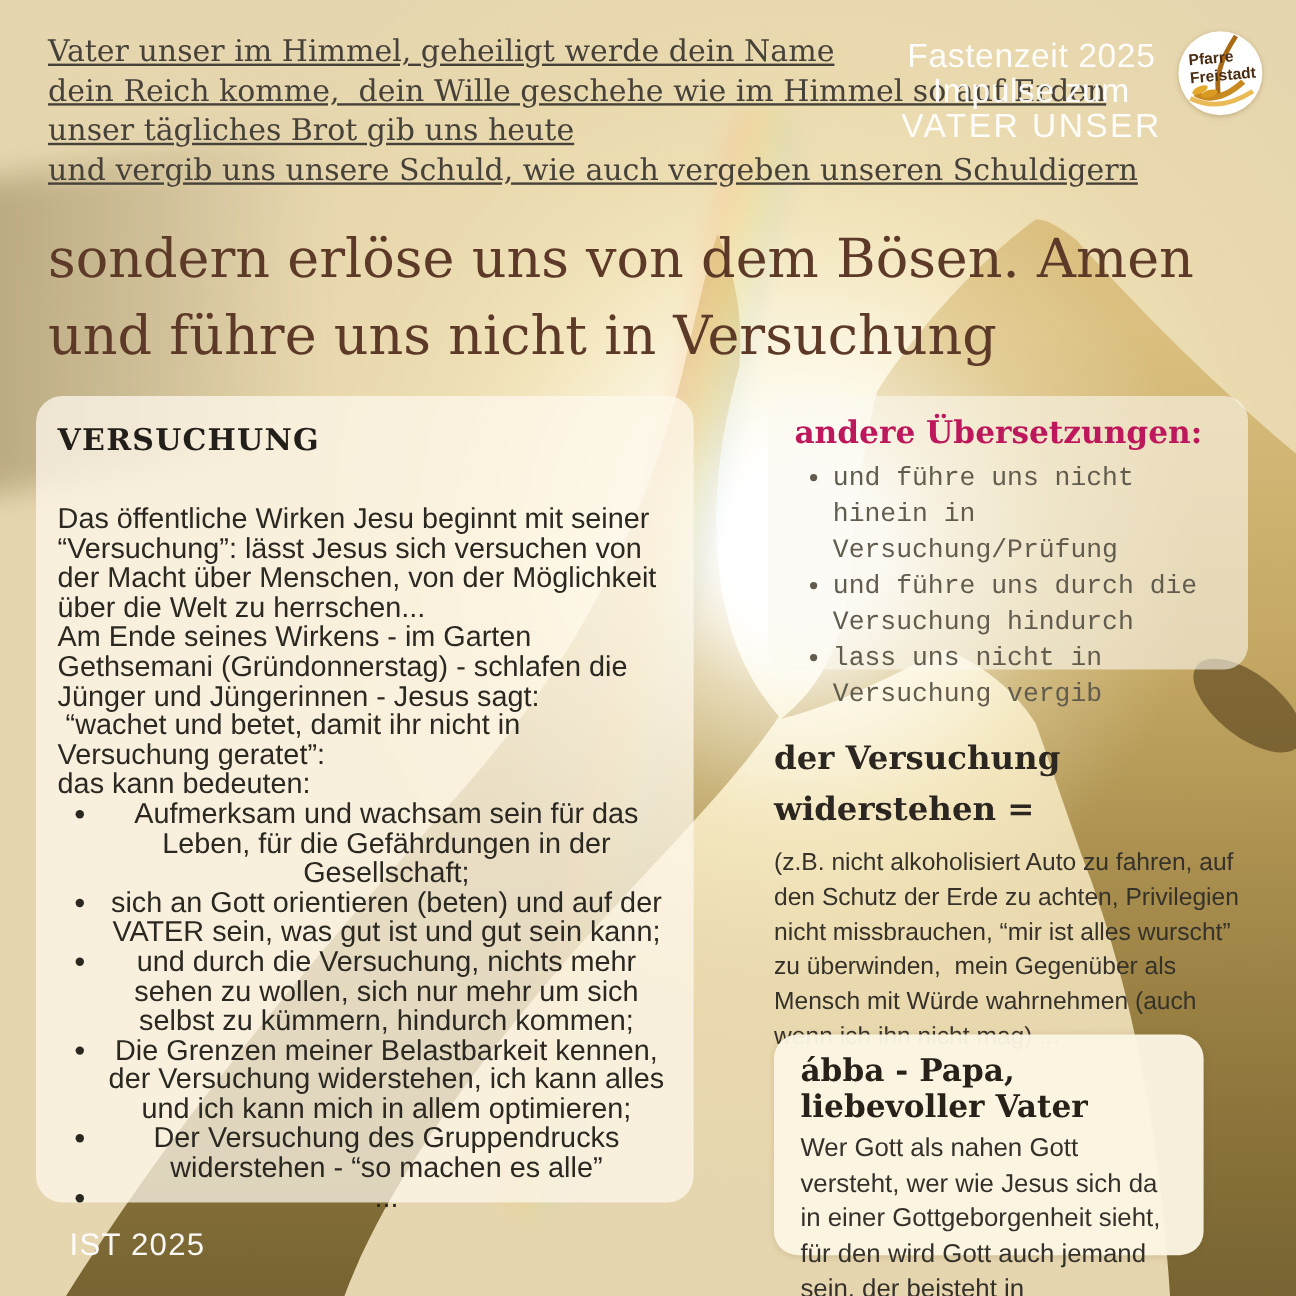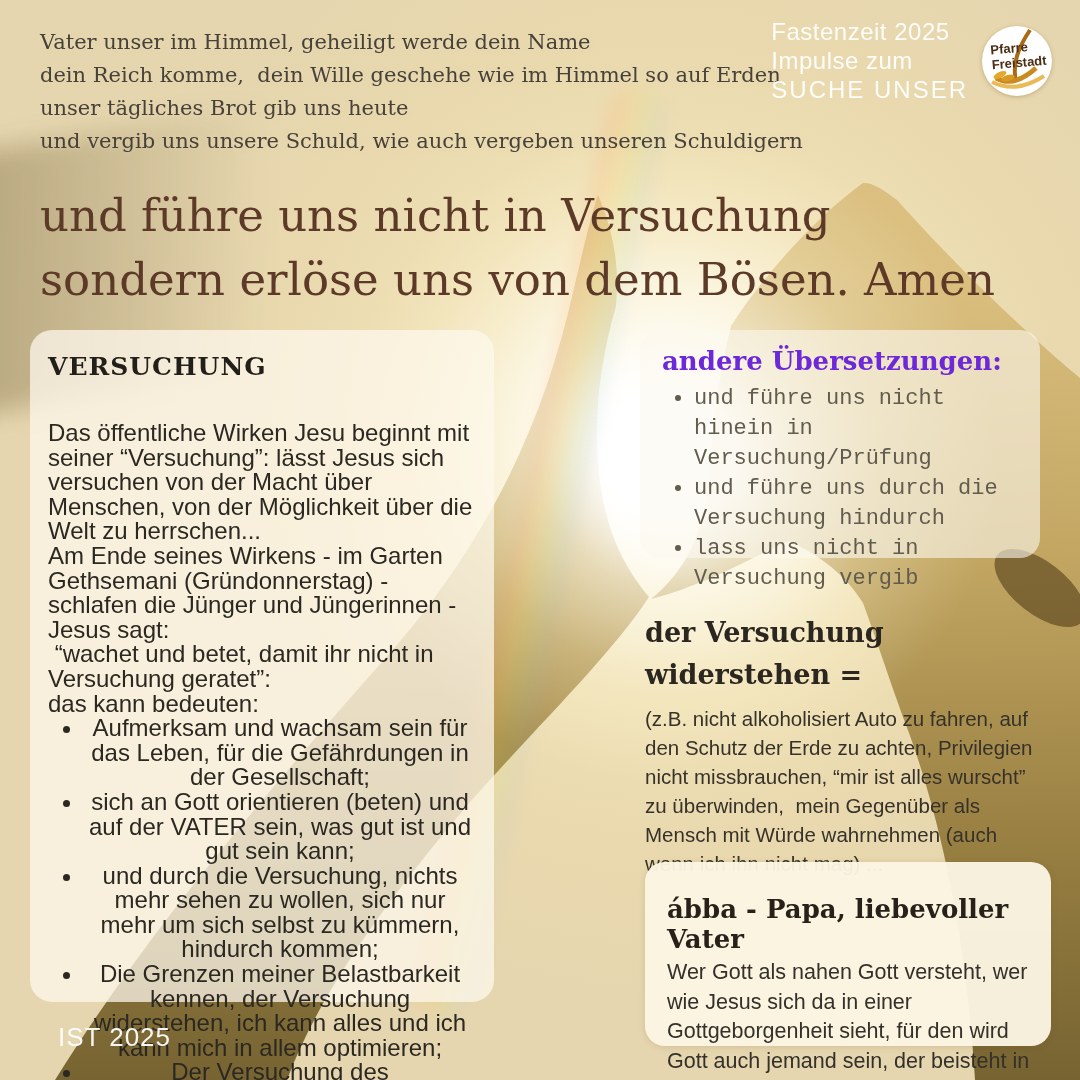--- a/index.html
+++ b/index.html
@@ -49,51 +49,52 @@
     position:absolute;left:-70px;top:118px;width:540px;height:260px;z-index:2;
     background:linear-gradient(100deg, rgba(105,88,44,0.45), rgba(105,88,44,0) 62%);
     filter:blur(13px);transform:rotate(-9deg);pointer-events:none;
   }
 
   
   .layer{position:absolute;z-index:5;}
   .prayer{
     left:40px;top:26px;
     font-family:"DejaVu Serif","Liberation Serif",serif;
-    font-size:21px;line-height:33px;color:#474239;
+    font-size:25px;line-height:33px;color:#474239;
     text-shadow:0 0 6px rgba(232,215,175,0.6);
+    text-decoration:underline;
   }
   .big-heading{
     left:40px;top:184px;
     font-family:"DejaVu Serif","Liberation Serif",serif;
     font-size:45px;line-height:64px;color:#5d3a28;font-weight:400;
   }
   .badge{
-    right:112px;top:17px;text-align:left;
-    font-size:24px;line-height:29px;color:rgba(255,255,255,0.93);
+    right:112px;top:32px;text-align:center;
+    font-size:28px;line-height:29px;color:rgba(255,255,255,0.93);
     letter-spacing:0.5px;
   }
   .badge .caps{letter-spacing:2px;}
   .logo{
     right:28px;top:26px;width:70px;height:70px;border-radius:50%;
     background:#ffffff;box-shadow:0 1px 4px rgba(120,90,40,0.35);
     overflow:hidden;
   }
   .logo .logo-text{
     position:absolute;left:9px;top:14px;z-index:2;
     font-size:13px;line-height:15px;font-weight:bold;color:#4a2d12;
     transform:rotate(-5deg);font-family:"Liberation Sans",sans-serif;
   }
   .logo svg{position:absolute;inset:0;}
 
   .panel{
     border-radius:22px;
   }
   .versuchung-panel{
-    left:30px;top:330px;width:464px;height:672px;
+    left:30px;top:330px;width:548px;height:672px;
     background:rgba(253,248,236,0.74);
     padding:0;box-sizing:border-box;
   }
   .versuchung-panel .inner{padding:22px 20px 0 18px;}
   .vers-title{
     font-family:"DejaVu Serif","Liberation Serif",serif;
     font-size:25px;font-weight:bold;color:#221f1a;letter-spacing:1px;
   }
   .vers-body{
     margin-top:40px;font-size:24px;line-height:24.6px;color:#2b2822;
@@ -102,40 +103,40 @@
   .vers-body ul{margin:0;padding-left:36px;text-align:center;}
   .vers-body li{padding-left:2px;}
 
   .trans-panel{
     left:640px;top:330px;width:400px;height:228px;
     background:rgba(252,248,238,0.60);
     box-sizing:border-box;padding:16px 20px 0 22px;border-radius:20px;
   }
   .trans-title{
     font-family:"DejaVu Serif","Liberation Serif",serif;
-    font-size:26px;font-weight:bold;color:#6d28d9;
+    font-size:26px;font-weight:bold;color:#be185d;
   }
   .trans-panel ul{
     margin:8px 0 0 0;padding-left:32px;
     font-size:22px;line-height:30px;color:#615c4e;font-family:Liberation Mono, monospace;
   }
   .resist{
     left:645px;top:612px;width:405px;
   }
   .resist-title{
     font-family:"DejaVu Serif","Liberation Serif",serif;
     font-size:27px;line-height:42px;font-weight:bold;color:#2b2620;
   }
   .resist-body{
     margin-top:8px;font-size:20.5px;line-height:29px;color:#36322a;
   }
   .abba-card{
-    left:645px;top:862px;width:406px;height:184px;
+    left:645px;top:862px;width:358px;height:184px;
     background:rgba(251,245,227,0.96);border-radius:20px;
-    box-sizing:border-box;padding:32px 20px 0 22px;
+    box-sizing:border-box;padding:16px 20px 0 22px;
     box-shadow:0 1px 6px rgba(110,85,35,0.18);
   }
   .abba-title{
     font-family:"DejaVu Serif","Liberation Serif",serif;
     font-size:26px;font-weight:bold;color:#27211a;
   }
   .abba-body{margin-top:4px;font-size:21.5px;line-height:29.5px;color:#34302a;}
   .footer{
     left:58px;top:1022px;font-size:26px;color:rgba(255,255,255,0.95);
     letter-spacing:1px;
@@ -176,28 +177,28 @@
 <div class="shade-topleft"></div>
 
 <div class="layer prayer">
   <div>Vater unser im Himmel, geheiligt werde dein Name</div>
   <div>dein Reich komme,&nbsp; dein Wille geschehe wie im Himmel so auf Erden</div>
   <div>unser tägliches Brot gib uns heute</div>
   <div>und vergib uns unsere Schuld, wie auch vergeben unseren Schuldigern</div>
 </div>
 
 <div class="layer big-heading">
+  <div>sondern erlöse uns von dem Bösen. Amen</div>
   <div>und führe uns nicht in Versuchung</div>
-  <div>sondern erlöse uns von dem Bösen. Amen</div>
 </div>
 
 <div class="layer badge">
   <div>Fastenzeit 2025</div>
   <div>Impulse zum</div>
-  <div class="caps">SUCHE UNSER</div>
+  <div class="caps">VATER UNSER</div>
 </div>
 
 <div class="layer logo">
   <svg width="70" height="70" viewBox="0 0 70 70">
     <path d="M 48 4 C 36 22 30 38 34 56" stroke="#a86a14" stroke-width="4" fill="none"></path>
     <path d="M 14 52 Q 32 62 54 42" stroke="#c98a1f" stroke-width="5" fill="none"></path>
     <path d="M 10 56 Q 34 68 62 50" stroke="#e3a92a" stroke-width="4" fill="none" opacity="0.8"></path>
     <ellipse cx="18" cy="49" rx="7" ry="3" fill="#e3a92a" transform="rotate(-25 18 49)"></ellipse>
     <ellipse cx="26" cy="52" rx="7" ry="3" fill="#d89a22" transform="rotate(-15 26 52)"></ellipse>
   </svg>

